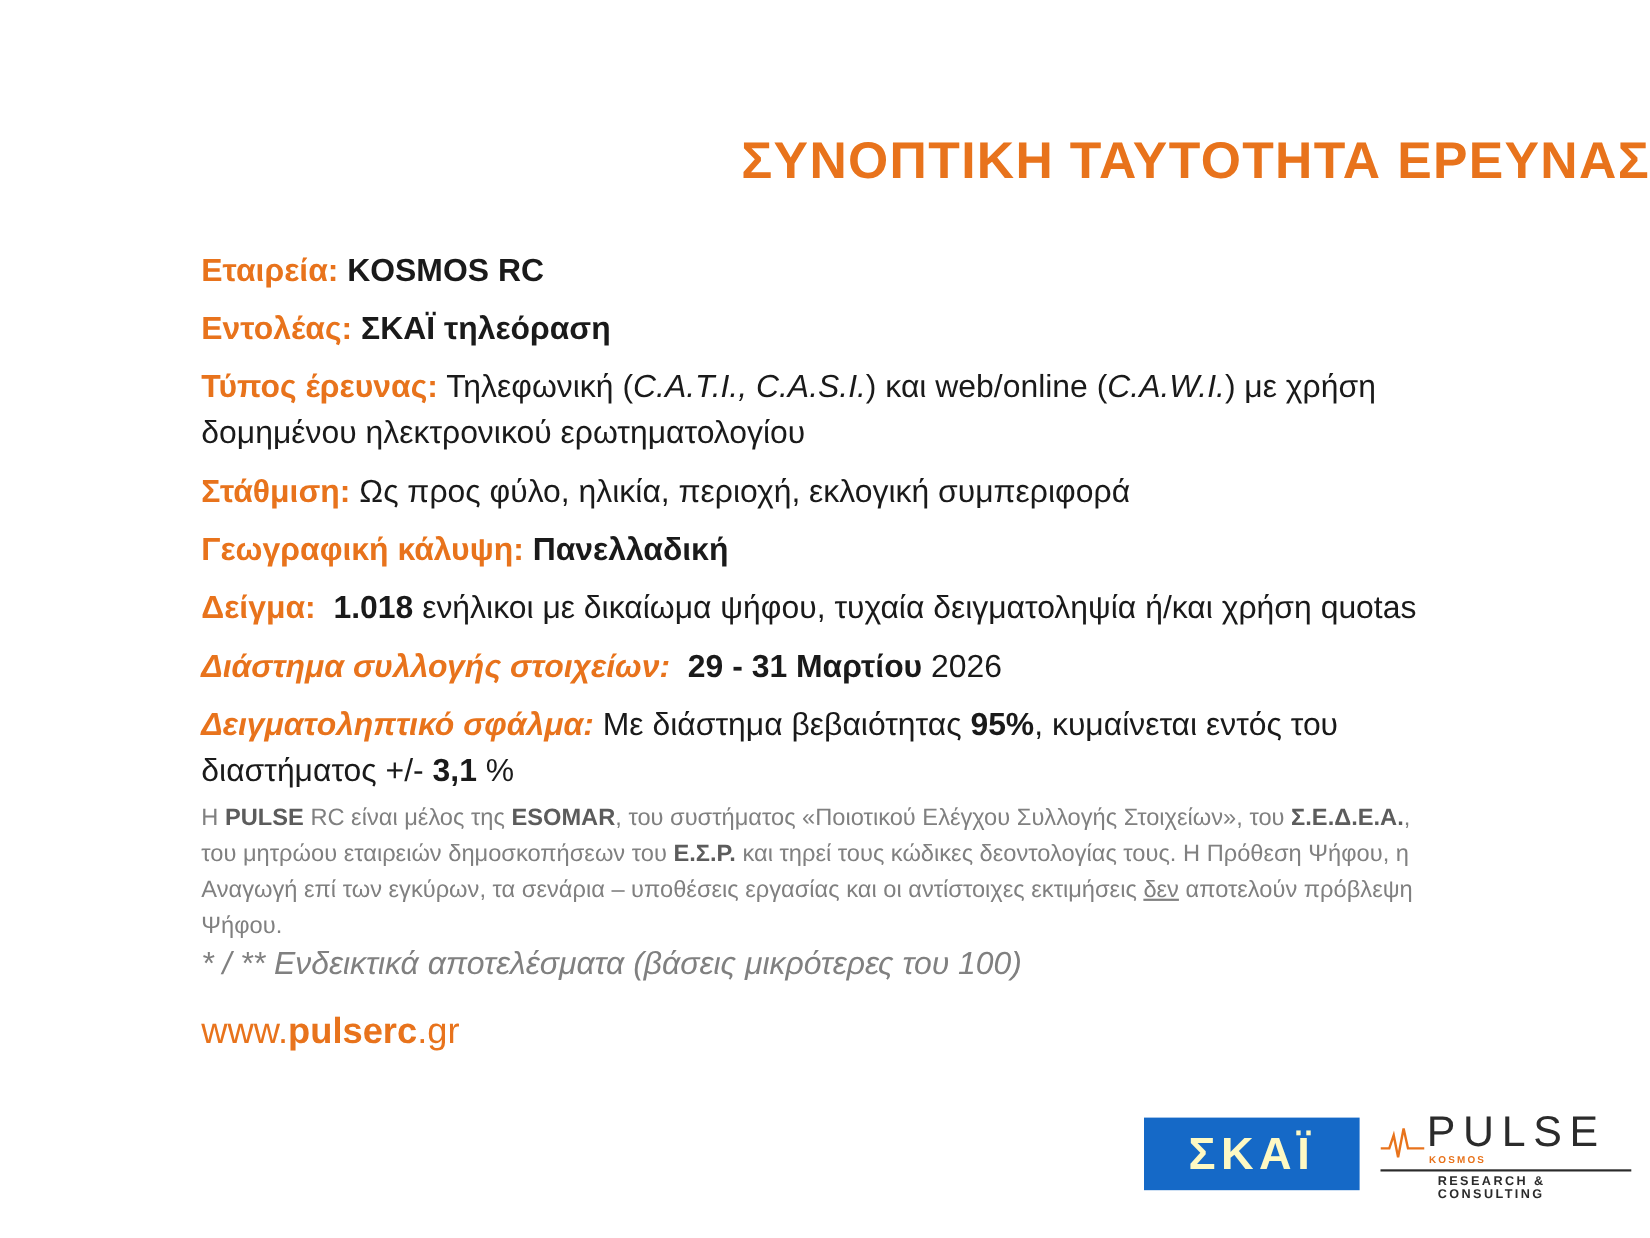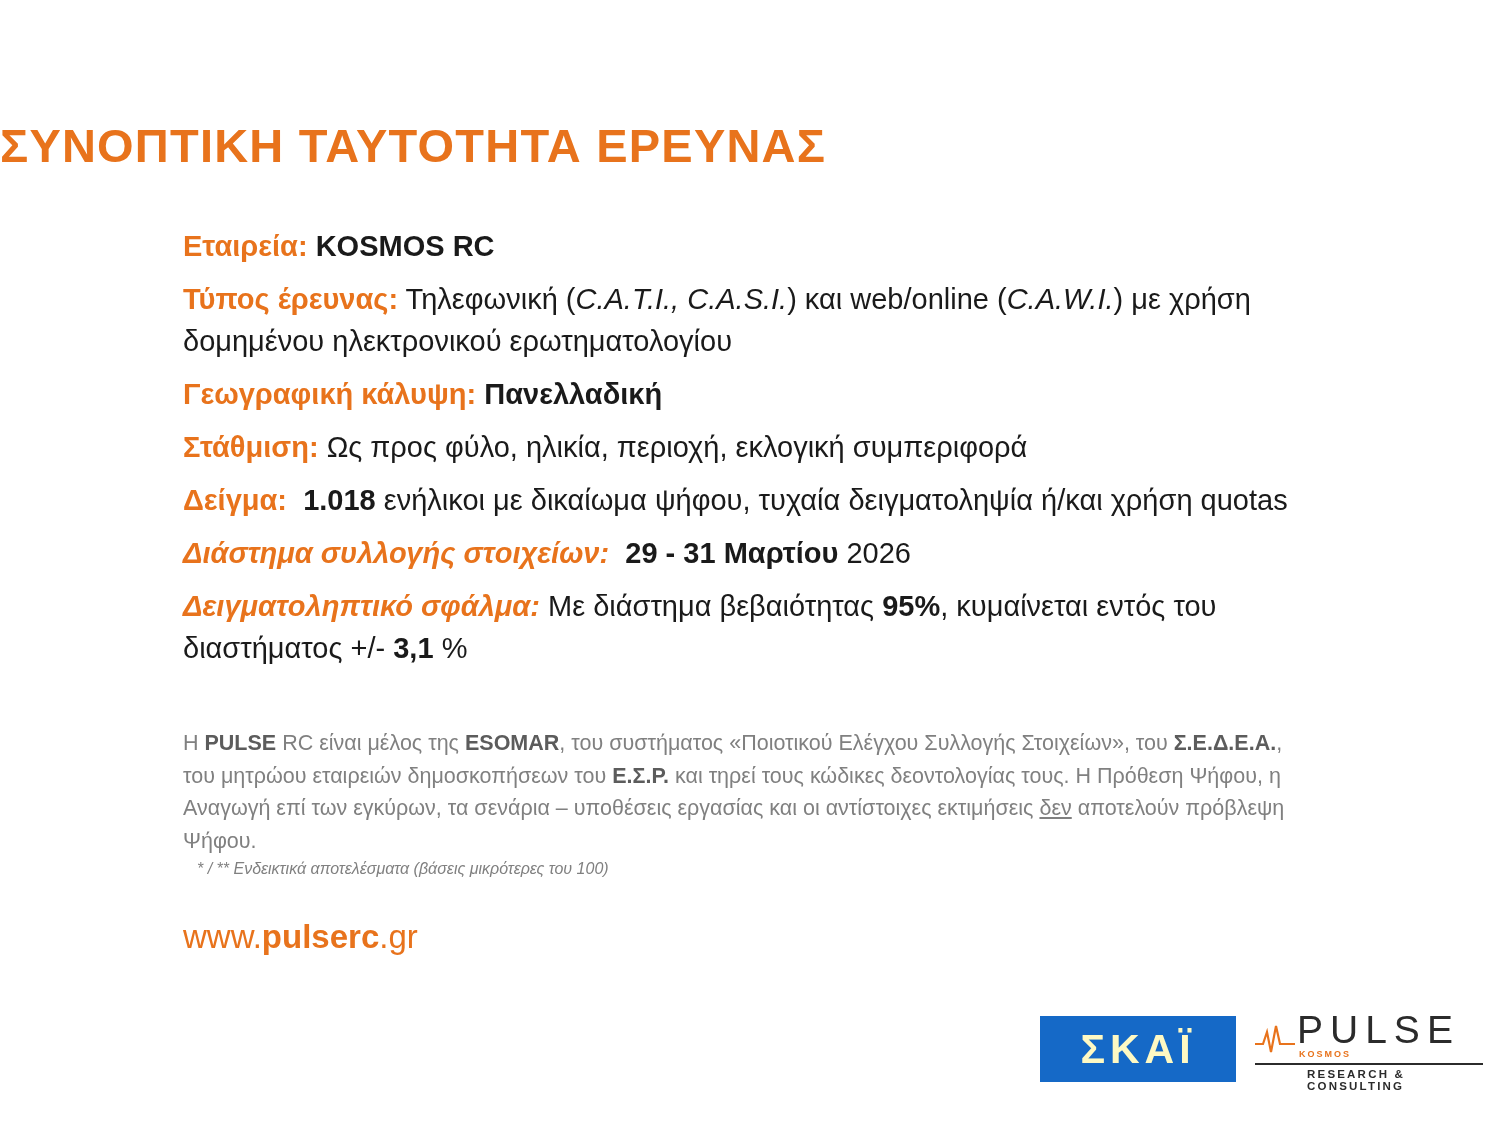--- a/index.html
+++ b/index.html
@@ -18,21 +18,21 @@
     position: relative;
     width: 1500px;
     height: 1125px;
     box-sizing: border-box;
   }
   .title {
     position: absolute;
     top: 118px;
     left: 0;
     width: 1500px;
-    text-align: left;
+    text-align: right;
     color: #E8731C;
     font-size: 47px;
     font-weight: bold;
     letter-spacing: 1.2px;
   }
   .body-block {
     position: absolute;
     top: 225px;
     left: 183px;
     width: 1130px;
@@ -68,24 +68,23 @@
     line-height: 1.52;
     color: #808080;
   }
   .note b { color: #5c5c5c; }
   .note u { text-decoration: underline; }
   .note2 {
     position: absolute;
     top: 860px;
     left: 183px;
     width: 1125px;
-    font-size: 16px;
+    font-size: 29px;
     font-style: italic;
     color: #808080;
-    margin-left: 14px;
   }
   .url {
     position: absolute;
     top: 918px;
     left: 183px;
     font-size: 33px;
     color: #E8731C;
     text-align: center;
   }
   .url .strong { font-weight: bold; }
@@ -168,34 +167,38 @@
 
   <div class="title">ΣΥΝΟΠΤΙΚΗ  ΤΑΥΤΟΤΗΤΑ  ΕΡΕΥΝΑΣ</div>
 
   <div class="body-block">
 
     <div class="line">
       <span class="lbl">Εταιρεία:</span>
       <span class="b">KOSMOS RC</span>
     </div>
 
+    <div class="line">
+      <span class="lbl">Εντολέας:</span>
+      <span class="b">ΣΚΑΪ τηλεόραση</span>
+    </div>
 
     <div class="line">
       <span class="lbl">Τύπος έρευνας:</span>
       <span>Τηλεφωνική (</span><span class="i">C.A.T.I., C.A.S.I.</span><span>) και web/online  (</span><span class="i">C.A.W.I.</span><span>) με χρήση δομημένου ηλεκτρονικού ερωτηματολογίου</span>
     </div>
 
     <div class="line">
+      <span class="lbl">Στάθμιση:</span>
+      <span>Ως προς φύλο, ηλικία, περιοχή, εκλογική συμπεριφορά</span>
+    </div>
+
+    <div class="line">
       <span class="lbl">Γεωγραφική κάλυψη:</span>
       <span class="b">Πανελλαδική</span>
-    </div>
-
-    <div class="line">
-      <span class="lbl">Στάθμιση:</span>
-      <span>Ως προς φύλο, ηλικία, περιοχή, εκλογική συμπεριφορά</span>
     </div>
 
     <div class="line">
       <span class="lbl">Δείγμα:</span>
       &nbsp;<span class="b">1.018</span>
       <span>ενήλικοι με δικαίωμα ψήφου, τυχαία δειγματοληψία ή/και χρήση quotas</span>
     </div>
 
     <div class="line">
       <span class="lbl-i">Διάστημα συλλογής στοιχείων:</span>

